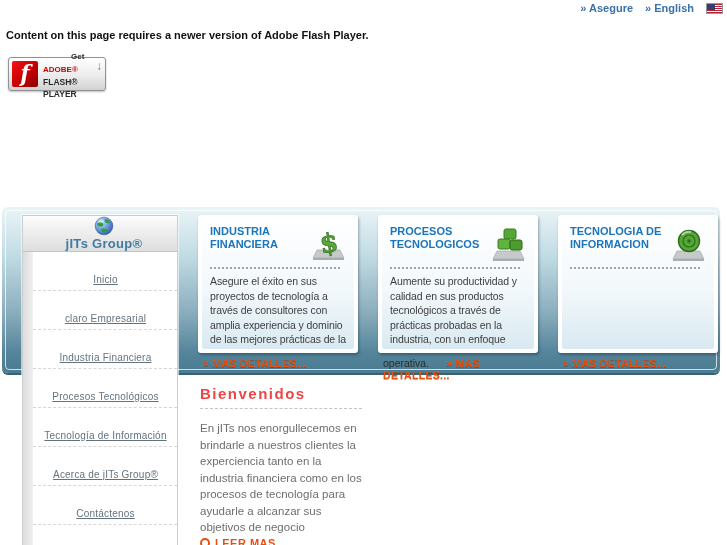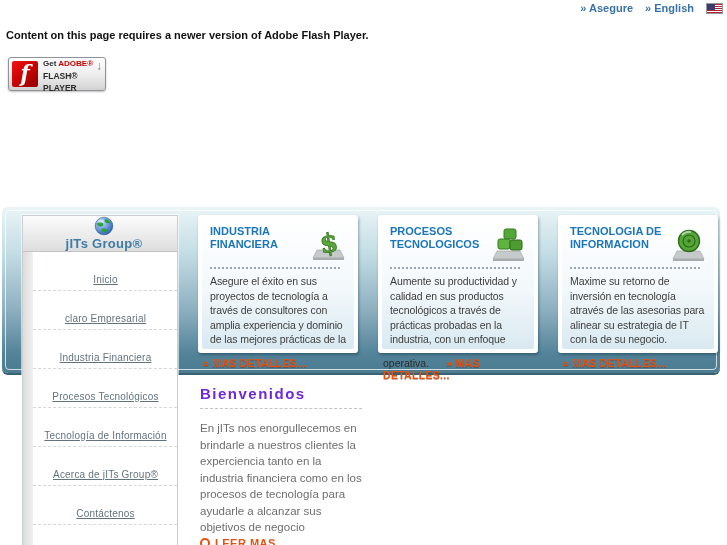--- a/index.html
+++ b/index.html
@@ -18,21 +18,21 @@
   .flash-msg { position:absolute; left:6px; top:29px; font-size:11px; font-weight:bold; color:#111; }
   .flash-badge { position:absolute; left:8px; top:57px; width:98px; height:34px;
        border:1px solid #8f9398; border-radius:3px;
        background:linear-gradient(180deg,#ffffff 0%,#ececec 55%,#d2d2d2 100%);
        display:flex; align-items:center; padding:3px; cursor:pointer; box-shadow:0 1px 2px rgba(0,0,0,.25); }
   .flash-logo { width:26px; height:26px; border-radius:2px;
        background:linear-gradient(135deg,#f41414 0%,#c40000 55%,#8c0000 100%);
        color:#fff; font-family:"DejaVu Serif", serif; font-style:italic; font-weight:bold;
        font-size:22px; line-height:24px; text-align:center; flex:0 0 auto; }
   .flash-text { flex:1; padding-left:5px; line-height:10px; }
-  .flash-text .l1 { font-size:8px; font-weight:bold; color:#2b2b2b; }
+  .flash-text .l1 { font-size:8px; font-weight:bold; color:#2b2b2b;margin-left:28px; }
   .flash-text .l1 .brand { color:#cc0000; }
   .flash-text .l2 { font-size:8.5px; font-weight:bold; color:#2b2b2b; }
   .dl-arrow { font-size:12px; font-weight:bold; color:#7f8286; align-self:flex-start; line-height:10px; }
 
   
   .band { position:absolute; left:2px; top:207px; width:718px; height:166px; border-radius:6px;
        background:linear-gradient(180deg,#eaf4f7 0%,#c3dde5 28%,#8db0bf 62%,#54849a 88%,#4a7b90 100%);
        box-shadow:0 2px 0 #39616f; }
   .band-inner { position:absolute; inset:3px; border:1px solid rgba(255,255,255,.75); border-radius:4px; }
 
@@ -60,21 +60,21 @@
   .card-icon { flex:0 0 auto; margin-top:2px; }
   .card-dots { border-bottom:2px dotted #9aa6ab; height:6px; margin:2px 0 5px 0; width:130px; }
   .card-body { font-size:10.5px; color:#3d3d3d; line-height:14.5px; letter-spacing:-.1px; }
   .card-more { margin:4px 0 0 5px; font-size:10.5px; }
   .card-more .ovf { color:#2c2c2c; margin-right:17px; }
   .card-more a { color:#e8500f; font-weight:bold; text-decoration:none; cursor:pointer;
        text-shadow:0 1px 0 rgba(100,25,0,.35); letter-spacing:.3px; }
 
   
   .welcome-title { position:absolute; left:200px; top:385px; width:162px; font-size:15px; font-weight:bold;
-       color:#6d28d9; letter-spacing:1.5px; padding-bottom:6px; border-bottom:1px dashed #c3c3c3; }
+       color:#ef4444; letter-spacing:1.5px; padding-bottom:6px; border-bottom:1px dashed #c3c3c3; }
   .welcome-body { position:absolute; left:200px; top:420px; width:168px; font-size:11.5px;
        color:#6e6e6e; line-height:16.5px; }
   .read-more { position:absolute; left:200px; top:537px; display:flex; align-items:center; gap:5px;
        cursor:pointer; }
   .rm-circle { width:10px; height:10px; border-radius:50%; border:2px solid #e8500f; background:#fff; }
   .read-more a { font-size:11px; font-weight:bold; color:#e8500f; text-decoration:none; letter-spacing:.5px; }
 </style>
 </head>
 <body>
 
@@ -194,21 +194,20 @@
           <svg class="card-icon" width="38" height="34" viewBox="0 0 38 34">
             <path d="M8 24 L31 24 L35 32 L4 32 Z" fill="#c6cacb" stroke="#9aa0a2" stroke-width="0.6"></path>
             <path d="M4 32 L35 32 L35 34 L4 34 Z" fill="#a7adaf"></path>
             <circle cx="20" cy="14" r="10.5" fill="#54a636" stroke="#2f6b1a" stroke-width="1.4"></circle>
             <circle cx="20" cy="14" r="6" fill="none" stroke="#2f6b1a" stroke-width="1.2"></circle>
             <circle cx="20" cy="14" r="1.8" fill="#2f6b1a"></circle>
             <path d="M13 8 A9 9 0 0 1 22 5" fill="none" stroke="rgba(255,255,255,.55)" stroke-width="2"></path>
           </svg>
         </div>
         <div class="card-dots"></div>
-        <div class="card-body">Maxime su retorno de inversión en tecnología através de las asesorias para alinear su estrategia de IT con la de su negocio.</div>
       </div>
     </div>
     <div class="card-more">
       <a>» MAS DETALLES...</a>
     </div>
   </div>
 
   <div class="welcome-title">Bienvenidos</div>
   <div class="welcome-body">En jITs nos enorgullecemos en brindarle a nuestros clientes la experciencia tanto en la industria financiera como en los procesos de tecnología para ayudarle a alcanzar sus objetivos de negocio</div>
   <div class="read-more">

